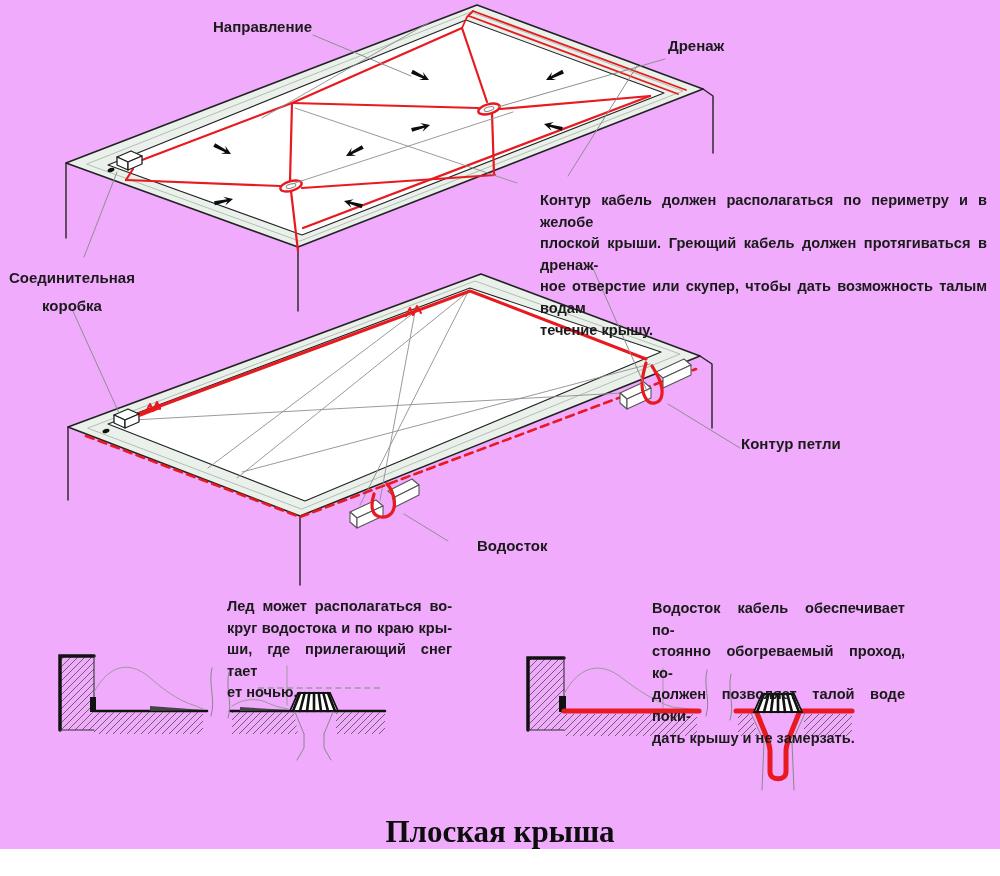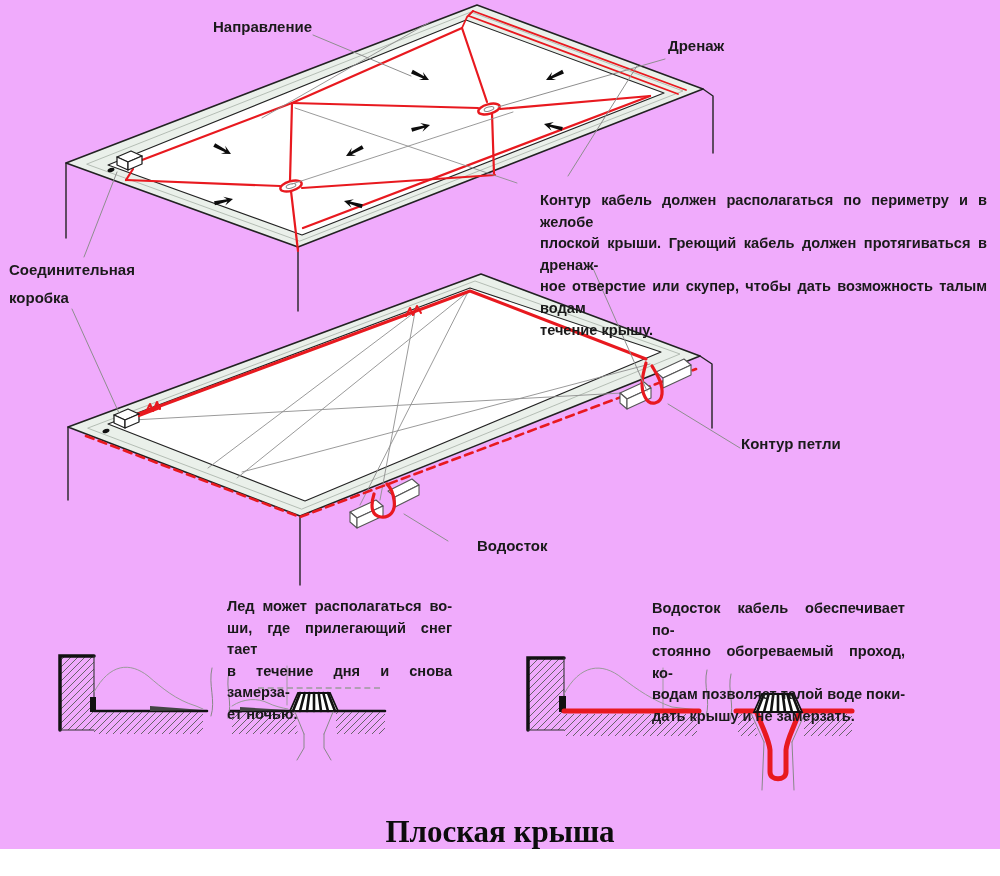--- a/index.html
+++ b/index.html
@@ -252,49 +252,49 @@
     </g>
   </g>
 </svg>
 
 <div class="lbl" style="left:213px;top:17px;">
   <span>Направление</span>
 </div>
 <div class="lbl" style="left:668px;top:36px;">
   <span>Дренаж</span>
 </div>
-<div class="lbl" style="left:9px;top:260px;">
+<div class="lbl" style="left:9px;top:268px;text-align:center;">
   <div>Соединительная</div>
   <div style="margin-top:9px;">коробка</div>
 </div>
 <div class="lbl" style="left:741px;top:434px;">
   <span>Контур петли</span>
 </div>
 <div class="lbl" style="left:451px;top:536px;margin-left:26px;">
   <span>Водосток</span>
 </div>
 
 <div class="note" style="left:540px;top:190px;width:447px;">
   <div class="jl">Контур кабель должен располагаться по периметру и в желобе</div>
   <div class="jl">плоской крыши. Греющий кабель должен протягиваться в дренаж-</div>
   <div class="jl">ное отверстие или скупер, чтобы дать возможность талым водам</div>
   <div class="ll">течение крышу.</div>
 </div>
 
 <div class="note" style="left:227px;top:596px;width:225px;">
   <div class="jl">Лед может располагаться во-</div>
+  <div class="jl">круг водостока и по краю кры-</div>
   <div class="jl">ши, где прилегающий снег тает</div>
-  <div class="jl">в течение дня и снова замерза-</div>
   <div class="ll">ет ночью.</div>
 </div>
 
 <div class="note" style="left:652px;top:598px;width:253px;">
   <div class="jl">Водосток кабель обеспечивает по-</div>
   <div class="jl">стоянно обогреваемый проход, ко-</div>
-  <div class="jl">водам позволяет талой воде поки-</div>
+  <div class="jl">должен позволяет талой воде поки-</div>
   <div class="ll">дать крышу и не замерзать.</div>
 </div>
 
 <div class="title">
   <span>Плоская крыша</span>
 </div>
 
 <div class="artifact-dashes" style="left:258px;top:687px;width:122px;"></div>
 <div class="artifact-bottom" style="left:193px;top:858px;width:655px;"></div>
 <div class="artifact-ink" style="left:572px;top:855px;width:10px;height:5px;"></div>

